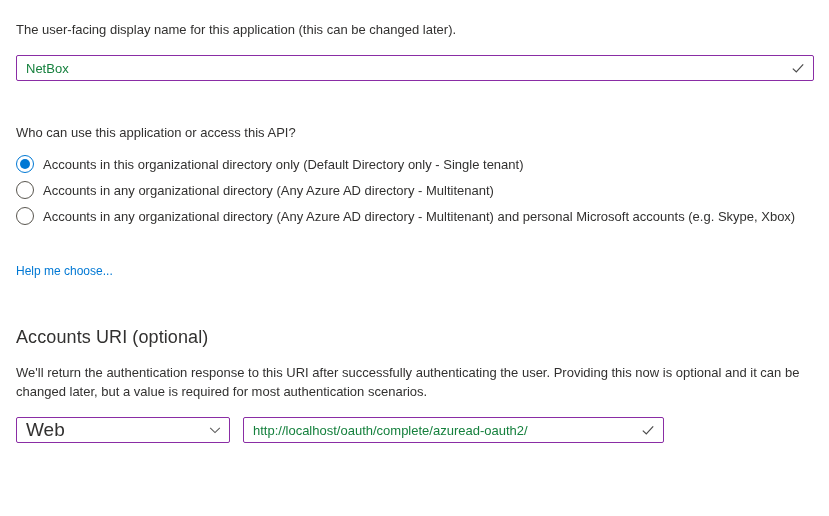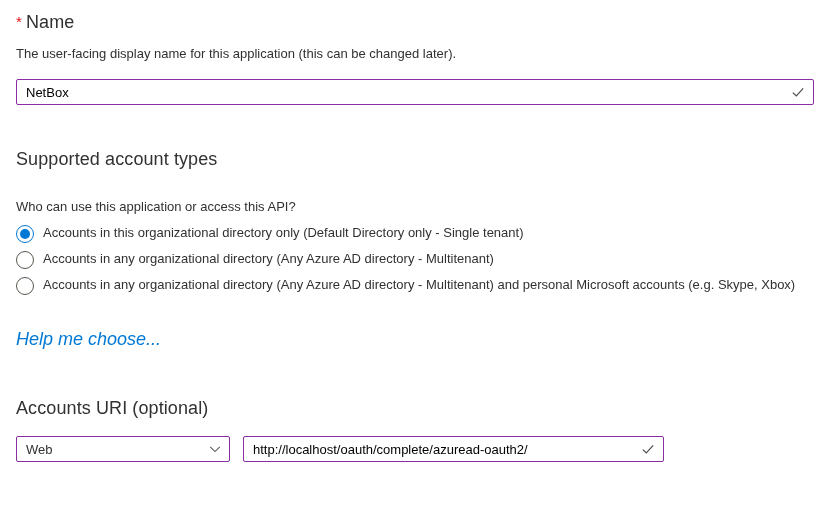--- a/index.html
+++ b/index.html
@@ -45,40 +45,40 @@
     align-items: center;
   }
   .field input {
     border: none;
     outline: none;
     background: transparent;
     width: 100%;
     height: 100%;
     font-family: "Liberation Sans", sans-serif;
     font-size: 13px;
-    color: #000000;
+    color: #15803d;
     padding: 0 26px 0 9px;
   }
   .field .trail-icon {
     position: absolute;
     right: 7px;
     top: 50%;
     transform: translateY(-50%);
     display: flex;
     align-items: center;
   }
   .full-width { width: 798px; }
 
   .section-gap-1 { margin-top: 42px; }
   .question { margin-top: 26px; }
 
   .radio-group { margin-top: 9px; }
   .radio-row {
     display: flex;
-    align-items: flex-start;
+    align-items: center;
     height: 26px;
     cursor: pointer;
   }
   .radio-circle {
     width: 18px;
     height: 18px;
     border: 1px solid #59564f;
     border-radius: 50%;
     flex: 0 0 18px;
     display: flex;
@@ -98,71 +98,66 @@
   .radio-row.selected .radio-dot { background: #0078d4; }
   .radio-label {
     font-size: 13px;
     color: #323130;
     margin-left: 9px;
     white-space: nowrap;
   }
 
   .help-link {
     display: inline-block;
-    margin-top: 26px;
-    font-size: 18px;
+    margin-top: 35px;
+    font-size: 12px;
     color: #0078d4;
     text-decoration: none;
     cursor: pointer;
-    font-style: italic;
   }
 
   .section-gap-2 { margin-top: 46px; }
   .redirect-desc {
     margin-top: 14px;
     max-width: 795px;
   }
   .redirect-controls {
     margin-top: 16px;
     display: flex;
     gap: 13px;
     align-items: center;
   }
   .platform-select { width: 214px; cursor: pointer; }
   .platform-select .select-text {
-    font-size: 13px;
+    font-size: 19px;
     color: #323130;
     padding-left: 9px;
   }
   .uri-field { width: 421px; }
 </style>
 </head>
 <body>
 
 <div class="page">
 
   <div>
-    <div class="section-title">
-      <span class="required-star">*</span><span>Name</span>
-    </div>
     <div class="desc name-desc">The user-facing display name for this application (this can be changed later).</div>
     <div class="name-input-wrap">
       <div class="field full-width">
         <input type="text" value="NetBox" style="">
         <span class="trail-icon">
           <svg width="16" height="16" viewBox="0 0 16 16">
             <path d="M2.8 8.6 L6.3 12 L13.2 4.4" stroke="#4c4c4c" stroke-width="1.2" fill="none"></path>
           </svg>
         </span>
       </div>
     </div>
   </div>
 
   <div class="section-gap-1">
-    <div class="section-title">Supported account types</div>
     <div class="desc question">Who can use this application or access this API?</div>
 
     <div class="radio-group">
 
         <div class="radio-row selected">
           <span class="radio-circle">
             <span class="radio-dot"></span>
           </span>
           <span class="radio-label">Accounts in this organizational directory only (Default Directory only - Single tenant)</span>
         </div>
@@ -181,20 +176,21 @@
           <span class="radio-label">Accounts in any organizational directory (Any Azure AD directory - Multitenant) and personal Microsoft accounts (e.g. Skype, Xbox)</span>
         </div>
 
       </div>
 
     <a class="help-link">Help me choose...</a>
   </div>
 
   <div class="section-gap-2">
     <div class="section-title">Accounts URI (optional)</div>
+    <div class="desc redirect-desc">We'll return the authentication response to this URI after successfully authenticating the user. Providing this now is optional and it can be changed later, but a value is required for most authentication scenarios.</div>
 
     <div class="redirect-controls">
       <div class="field platform-select">
         <span class="select-text">Web</span>
         <span class="trail-icon">
           <svg width="14" height="14" viewBox="0 0 16 16">
             <path d="M2.5 5.5 L8 11 L13.5 5.5" stroke="#5a5a5a" stroke-width="1.2" fill="none"></path>
           </svg>
         </span>
       </div>

